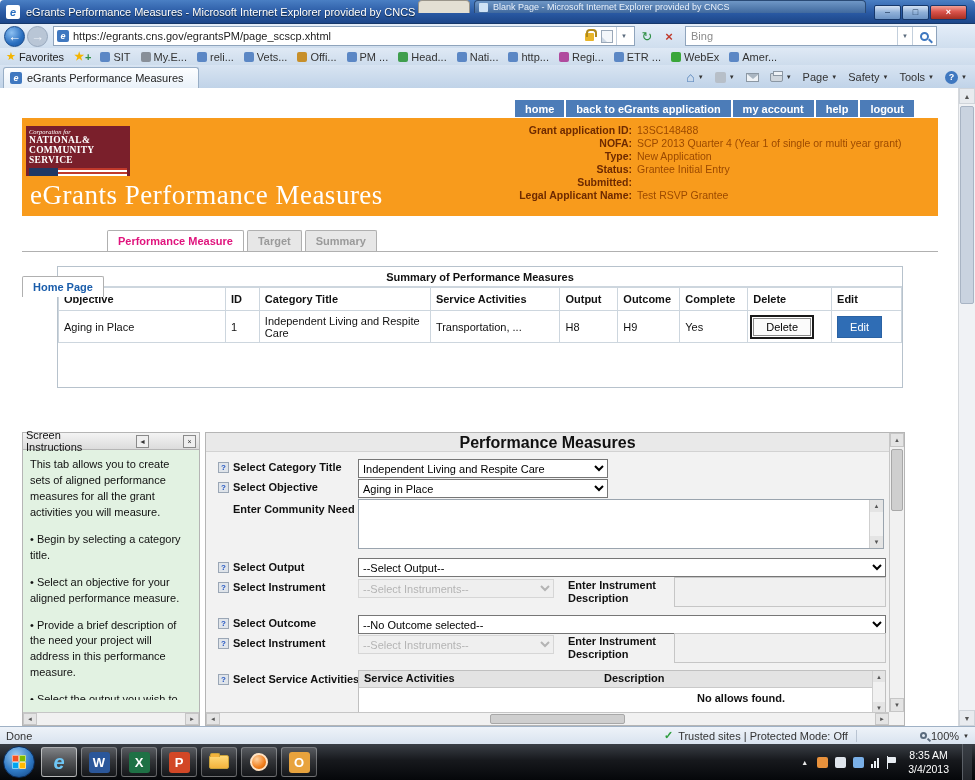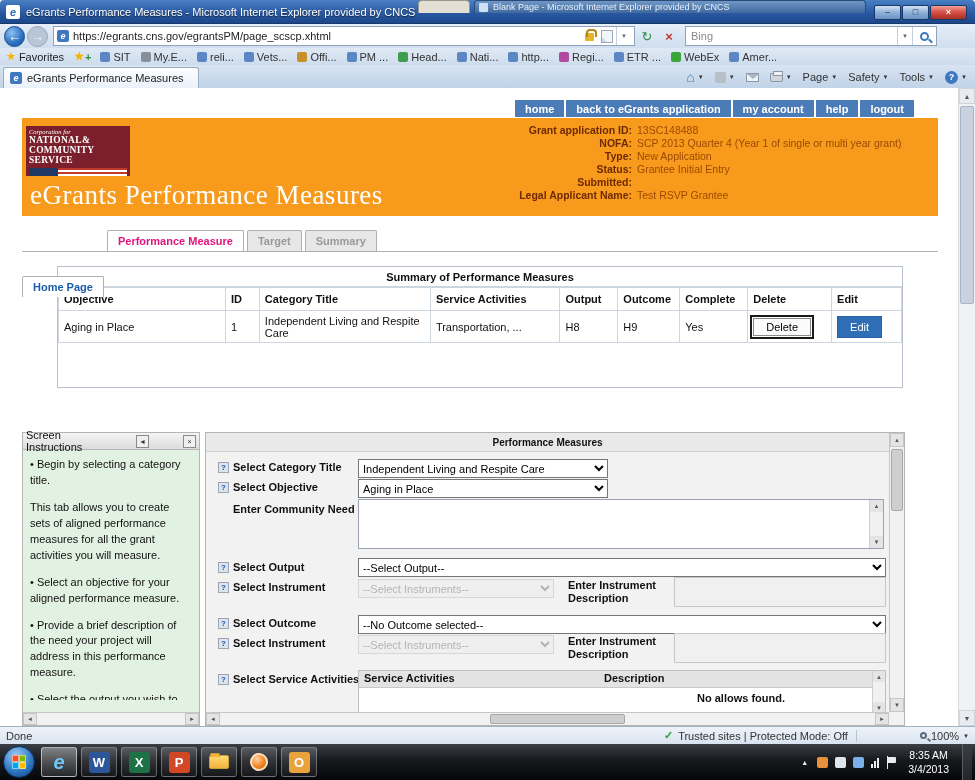--- a/index.html
+++ b/index.html
@@ -157,21 +157,21 @@
   .hscroll { position:absolute; left:0; bottom:0; right:0; height:13px; background:#f1f1f1; border-top:1px solid #c6c6c6;
           display:flex; align-items:stretch; }
   .hs-arrow { width:14px; display:flex; align-items:center; justify-content:center; font-size:6px; color:#555;
           background:#e4e4e4; border:1px solid #c6c6c6; }
   .hs-track { flex:1; position:relative; }
   .hs-thumb { position:absolute; top:1px; bottom:1px; background:#cfcfcf; border:1px solid #a8a8a8; border-radius:2px; }
 
   
   .form-panel { position:absolute; left:205px; top:344px; width:700px; height:294px;
           border:1px solid #b5b5b5; background:#f2f2f2; }
-  .form-header { height:19px; line-height:19px; text-align:center; font-weight:bold; font-size:10px;
+  .form-header { height:19px; line-height:19px; text-align:center; font-weight:bold; font-size:16px;
           background:#e9e9e9; border-bottom:1px solid #d2d2d2; margin-right:15px; }
   .flabel { position:absolute; font-weight:bold; display:flex; align-items:center; gap:4px; white-space:nowrap; }
   .help-sq { width:11px; height:11px; border:1px solid #9aa6b5; background:#dfe4ea; color:#1f52c0;
           font-size:8px; font-weight:bold; display:inline-flex; align-items:center; justify-content:center; flex:0 0 auto; }
   .fctrl { position:absolute; font-family:"Liberation Sans", sans-serif; font-size:11px; }
   select.fctrl { height:19px; background:#fff; }
   select.fctrl:disabled { color:#9a9a9a; background:#efefef; }
   .ta-wrap { position:absolute; background:#fff; border:1px solid #9aa4ae; }
   .ta-wrap textarea { width:100%; height:100%; border:none; outline:none; resize:none; font:inherit; padding:2px 16px 2px 3px; background:transparent; }
   .ta-rail { position:absolute; right:0; top:0; bottom:0; width:14px; background:#f1f1f1; border-left:1px solid #cfcfcf;
@@ -498,22 +498,22 @@
       <div class="summary-filler"></div>
     </div>
 
     <div class="instructions">
       <div class="instr-header">
         <span class="instr-title">Screen Instructions</span>
         <span class="mini-btn">◄</span>
         <span class="mini-btn">×</span>
       </div>
       <div class="instr-body">
+        <p>This tab allows you to create sets of aligned performance measures for all the grant activities you will measure.</p>
         <p>• Begin by selecting a category title.</p>
-        <p>This tab allows you to create sets of aligned performance measures for all the grant activities you will measure.</p>
         <p>• Select an objective for your aligned performance measure.</p>
         <p>• Provide a brief description of the need your project will address in this performance measure.</p>
         <p>• Select the output you wish to measure in this set of workplans.</p>
       </div>
       <div class="hscroll">
         <span class="hs-arrow">◄</span>
         <span class="hs-track"></span>
         <span class="hs-arrow">►</span>
       </div>
     </div>

